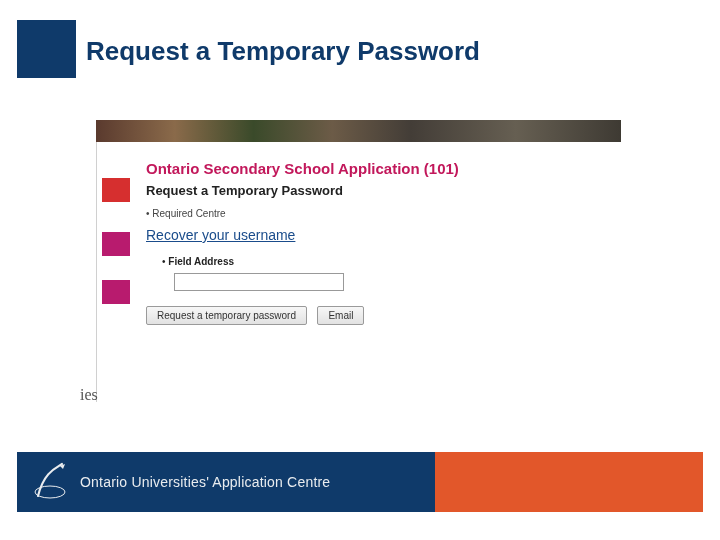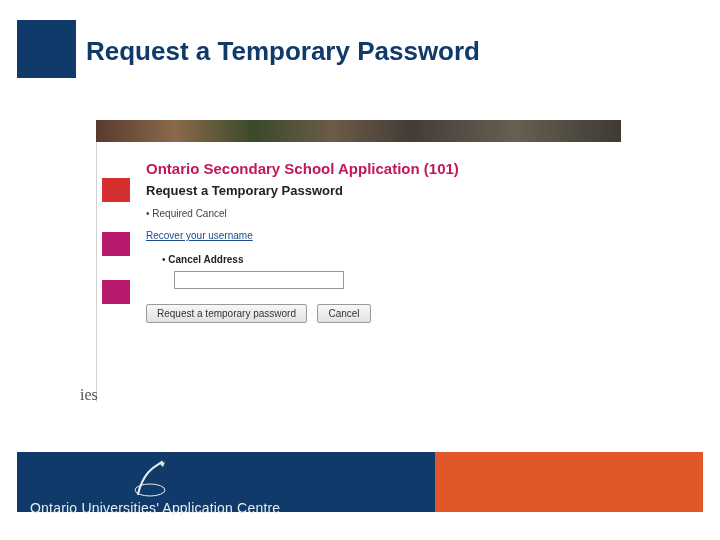--- a/index.html
+++ b/index.html
@@ -36,31 +36,31 @@
   .instr { color: #555; font-size: 10px; line-height: 1.35; padding: 0 8px 8px 6px; }
   .req { color: #444; font-size: 10px; padding: 2px 0 6px 6px; }
   .req::before { content: "• "; }
 
   .field-row { padding: 2px 0 2px 22px; }
   .field-label { color: #222; font-size: 10px; font-weight: bold; }
   .field-label::before { content: "• "; font-weight: normal; }
   input.txt { display: block; margin: 4px 0 6px 12px; width: 120px; height: 18px; border: 1px solid #999; font-size: 10px; padding: 1px 3px; background: #fff; }
   input.txt.wide { width: 170px; }
 
-  .link { display: inline-block; margin: 2px 0 6px 6px; font-size: 10px; color: #1a4c8b; text-decoration: underline; cursor: pointer; }
+  .link { display: inline-block; margin: 2px 0 6px 6px; font-size: 14px; color: #1a4c8b; text-decoration: underline; cursor: pointer; }
 
   .btn-row { padding: 6px 0 0 6px; }
   button.btn { font-size: 10px; color: #333; background: linear-gradient(#f7f7f7,#e2e2e2); border: 1px solid #9a9a9a; border-radius: 2px; padding: 3px 10px; margin-right: 6px; cursor: pointer; }
 
   
   .footer { position: absolute; left: 0; right: 0; bottom: 28px; height: 60px; }
   .footer-navy { position: absolute; left: 17px; right: 17px; top: 0; height: 60px; background: #0f3a6a; }
   .footer-orange { position: absolute; right: 17px; top: 0; width: 268px; height: 60px; background: #e2572a; }
 
-  .logo-wrap { position: absolute; left: 30px; top: 8px; display: flex; align-items: center; height: 44px; flex-direction: column; }
+  .logo-wrap { position: absolute; left: 30px; top: 8px; display: flex; align-items: center; height: 44px; }
   .logo-mark { width: 40px; height: 40px; position: relative; margin-right: 10px; }
   .logo-text { color: #e9ecef; font-size: 14px; letter-spacing: 0.2px; }
 </style>
 </head>
 <body>
 
 <div class="slide">
   <div class="topleft-block"></div>
   <div class="title">Request a Temporary Password</div>
 
@@ -68,33 +68,33 @@
     <div class="banner"></div>
     <div class="left-rule"></div>
     <div class="sq sq1"></div>
     <div class="sq sq2"></div>
     <div class="sq sq3"></div>
     <div class="ies">ies</div>
 
     <div class="content">
       <div class="app-title">Ontario Secondary School Application (101)</div>
       <div class="sub-title">Request a Temporary Password</div>
-      <div class="req">Required Cancel</div>
+      <div class="req">Required Centre</div>
 
 
       <a class="link">Recover your username</a>
 
       <div class="field-row">
-        <span class="field-label">Cancel Address</span>
+        <span class="field-label">Field Address</span>
         <input class="txt wide" type="text" style="">
       </div>
 
       <div class="btn-row">
         <button class="btn">Request a temporary password</button>
-        <button class="btn">Cancel</button>
+        <button class="btn">Email</button>
       </div>
     </div>
   </div>
 
   <div class="footer">
     <div class="footer-navy"></div>
     <div class="footer-orange"></div>
     <div class="logo-wrap">
       <span class="logo-mark">
         <svg viewBox="0 0 40 40" width="40" height="40">

